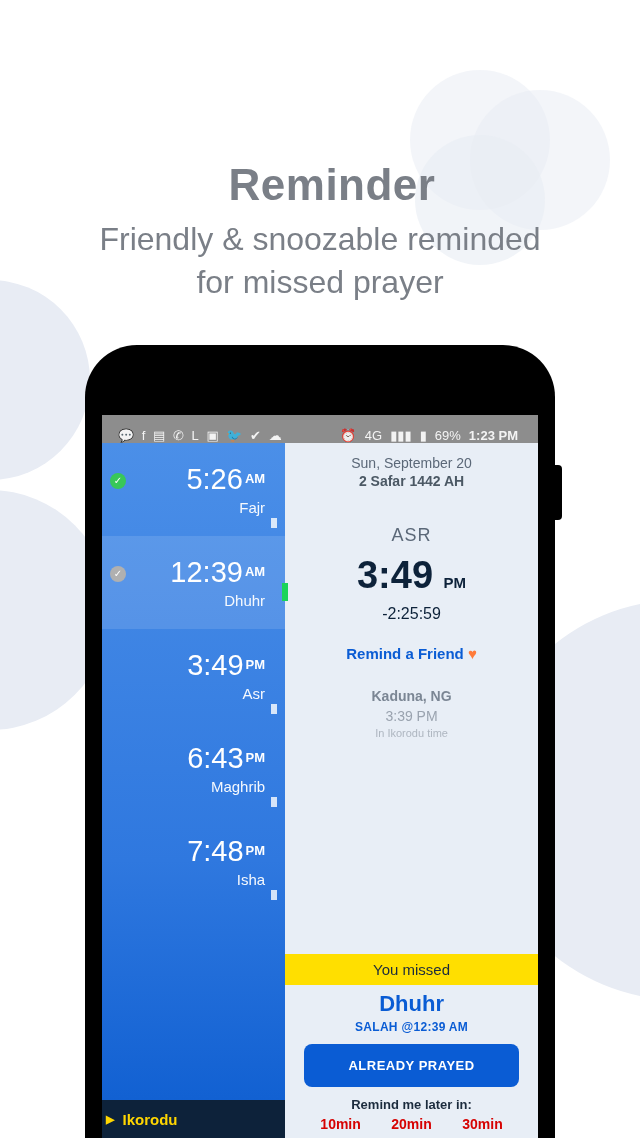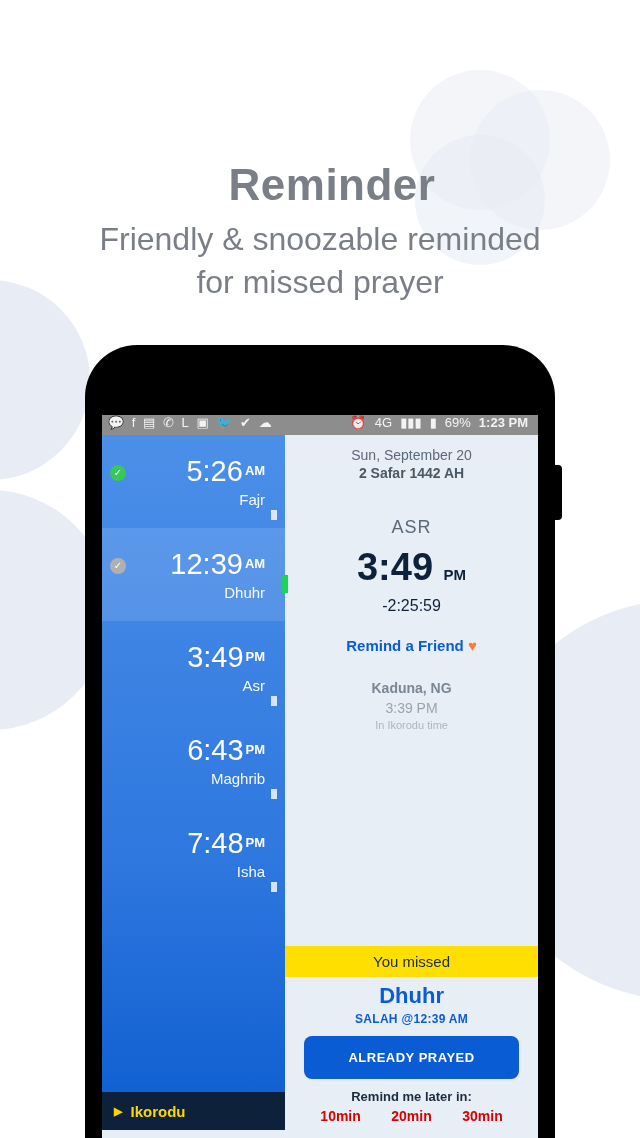--- a/index.html
+++ b/index.html
@@ -18,42 +18,42 @@
   .hero { position:relative; z-index:5; text-align:center; padding-top:160px; }
   .hero-title { font-size:44px; font-weight:800; color:#7a7f87; letter-spacing:.5px;padding-left:24px; }
   .hero-sub   { font-size:32px; color:#7a7f87; font-weight:400; margin-top:8px; line-height:1.35; }
 
   
   .phone { position:absolute; left:50%; transform:translateX(-50%); top:345px; width:470px; height:793px; border-radius:52px 52px 0 0; background:#000; z-index:10; }
   .notch-btn { position:absolute; right:-7px; top:120px; width:7px; height:55px; background:#000; border-radius:0 4px 4px 0; }
   .screen { position:absolute; left:17px; right:17px; top:70px; bottom:0; background:#e8eef6; overflow:hidden; }
 
   
-  .statusbar { height:20px; background:#8d8d8d; color:#fff; font-size:13px; display:flex; align-items:flex-start; padding:0 6px; }
+  .statusbar { height:28px; background:#8d8d8d; color:#fff; font-size:13px; display:flex; align-items:flex-end; padding:0 16px; }
   .sb-left span, .sb-right span { display:inline-flex; align-items:center; justify-content:center; margin-right:4px; opacity:.9; }
   .sb-spacer { flex:1; }
   .sb-right { display:flex; align-items:center; gap:4px; }
   .sb-time { font-weight:600; font-size:13px; }
 
   .app { display:flex; width:100%; height:calc(100% - 28px); position:relative;border-radius:9px; }
 
   
   .side { width:42%; background:linear-gradient(180deg,#4b8fe8 0%, #2f78df 60%, #0d5dd0 100%); color:#fff; display:flex; flex-direction:column; }
   .prayer { position:relative; padding:20px 20px 20px 14px; }
   .prayer.active { background:rgba(255,255,255,.12); }
   .prayer .dot { position:absolute; left:8px; top:30px; width:16px; height:16px; border-radius:50%; background:#38c759; }
   .prayer .dot.grey { background:#b0b0b0; }
   .prayer .dot::after { content:"✓"; font-size:10px; color:#fff; display:block; text-align:center; line-height:15px; }
   .prayer .time { text-align:right; font-size:29px; font-weight:400; }
   .prayer .time .ampm { font-size:13px; font-weight:600; vertical-align:6px; margin-left:2px; }
   .prayer .name { text-align:right; font-size:15px; margin-top:3px; opacity:.95; }
   .tick { position:absolute; right:8px; bottom:8px; width:6px; height:10px; background:#fff; opacity:.8; }
   .tick.green { position:absolute; right:-3px; top:50%; width:6px; height:18px; background:#1bd45a; opacity:1; }
 
-  .side-foot { margin-top:auto; height:38px; background:#0d223a; color:#ffd600; display:flex; align-items:center; padding:0 12px; font-size:15px; font-weight:600; }
+  .side-foot { margin-top:auto; height:38px; background:#0d223a; color:#ffd600; display:flex; align-items:center; padding:0 4px; font-size:15px; font-weight:600; }
   .side-foot::before { content:"▶"; margin-right:8px; font-size:11px; }
 
   
   .main { flex:1; background:#e8eef6; display:flex; flex-direction:column; overflow:hidden; }
   .date-block { text-align:center; padding:12px 10px 6px; color:#5b6878; font-size:14px; }
   .hijri { font-weight:700; color:#4b5864; font-size:14px; margin-top:2px; }
   .asr-block { text-align:center; margin-top:30px; }
   .asr-block .label { color:#5b6878; font-size:18px; font-weight:500; letter-spacing:1px; }
   .asr-block .big { color:#0d223a; font-size:38px; font-weight:800; margin-top:8px; }
   .asr-block .big .sm { font-size:15px; font-weight:700; }

